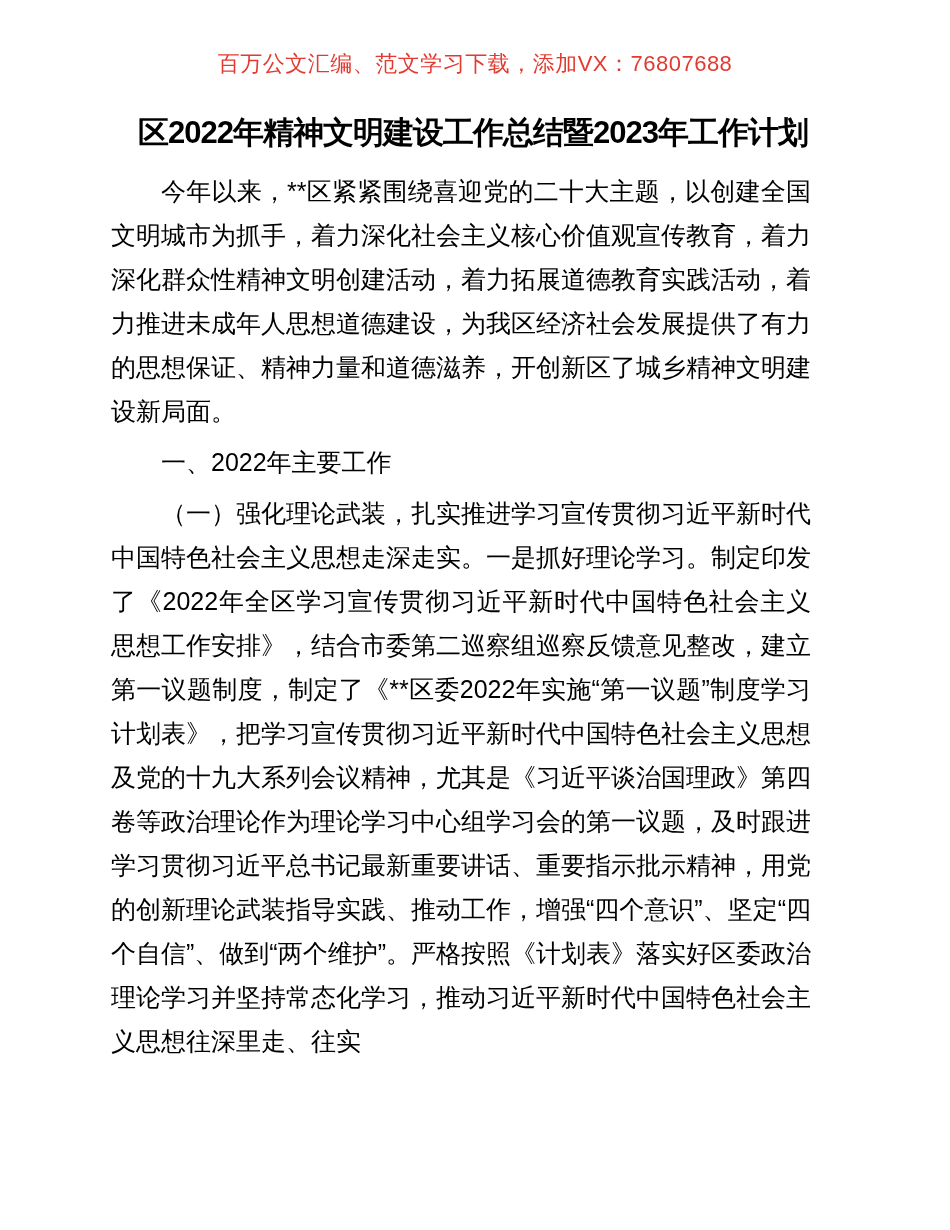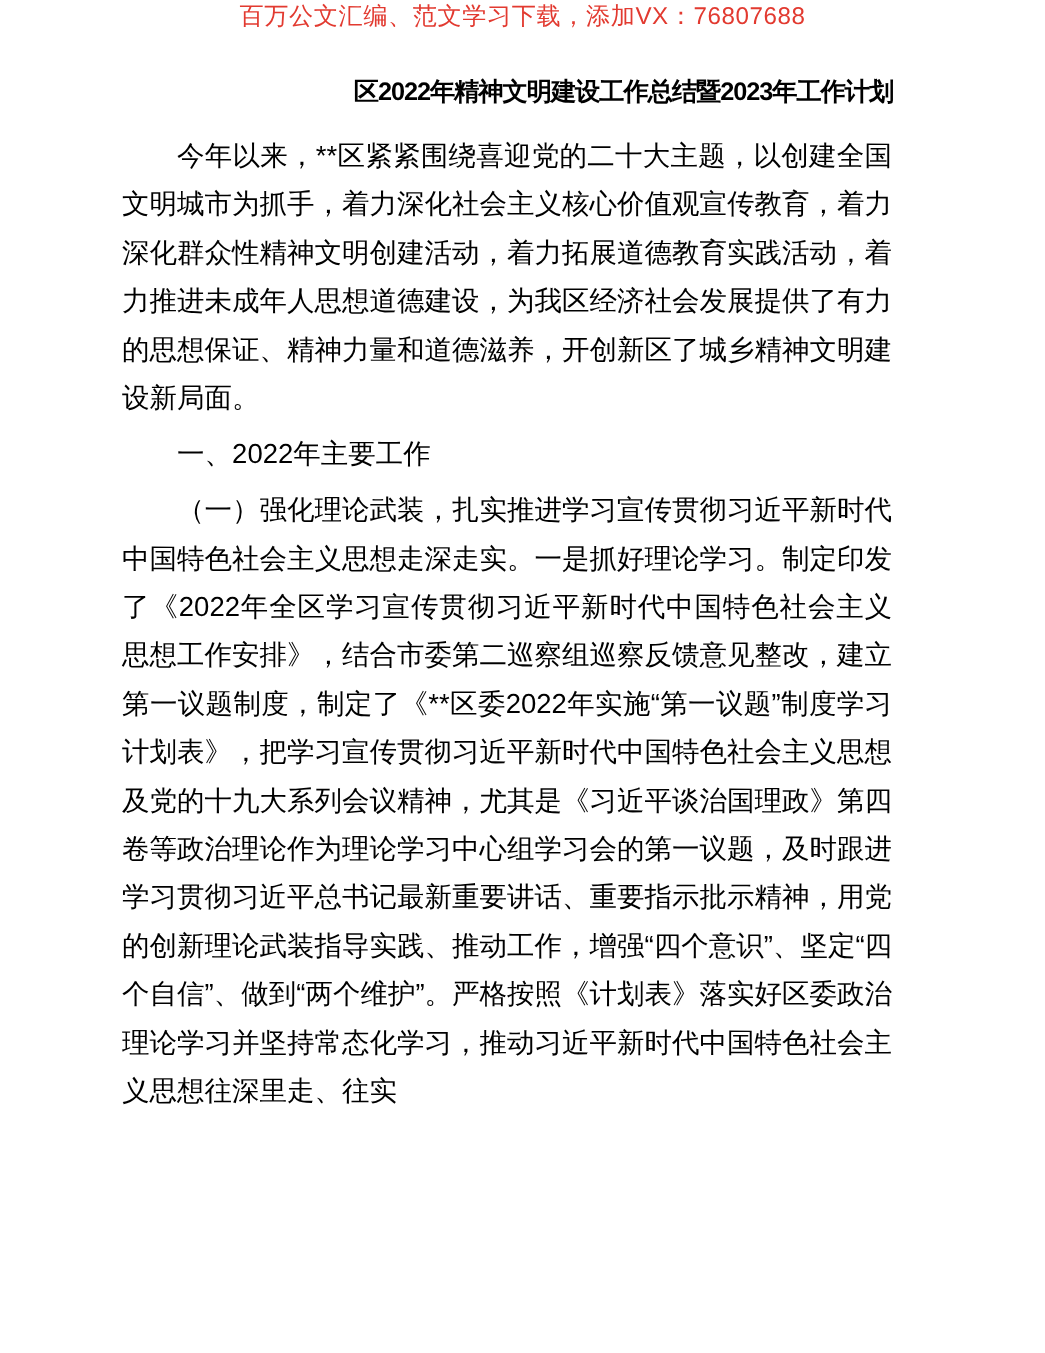--- a/index.html
+++ b/index.html
@@ -10,30 +10,31 @@
   .page {
     position: relative;
     width: 950px;
     height: 1230px;
     background: #ffffff;
     overflow: hidden;
     font-family: "Liberation Sans", sans-serif;
     color: #000000;
   }
   .watermark {
+    padding-top: 49px;
     text-align: center;
     font-size: 22px;
     line-height: 30px;
     color: #e23a30;
     letter-spacing: 0.5px;
   }
   .doc-title {
     margin: 30px 138px 0 138px;
-    text-align: right;
-    font-size: 23px;
+    text-align: left;
+    font-size: 31px;
     line-height: 47px;
     font-weight: bold;
     letter-spacing: -1px;
   }
   .doc-body {
     margin: 13px 139px 0 111px;
     font-size: 25px;
     line-height: 44px;
     text-align: justify;
   }

